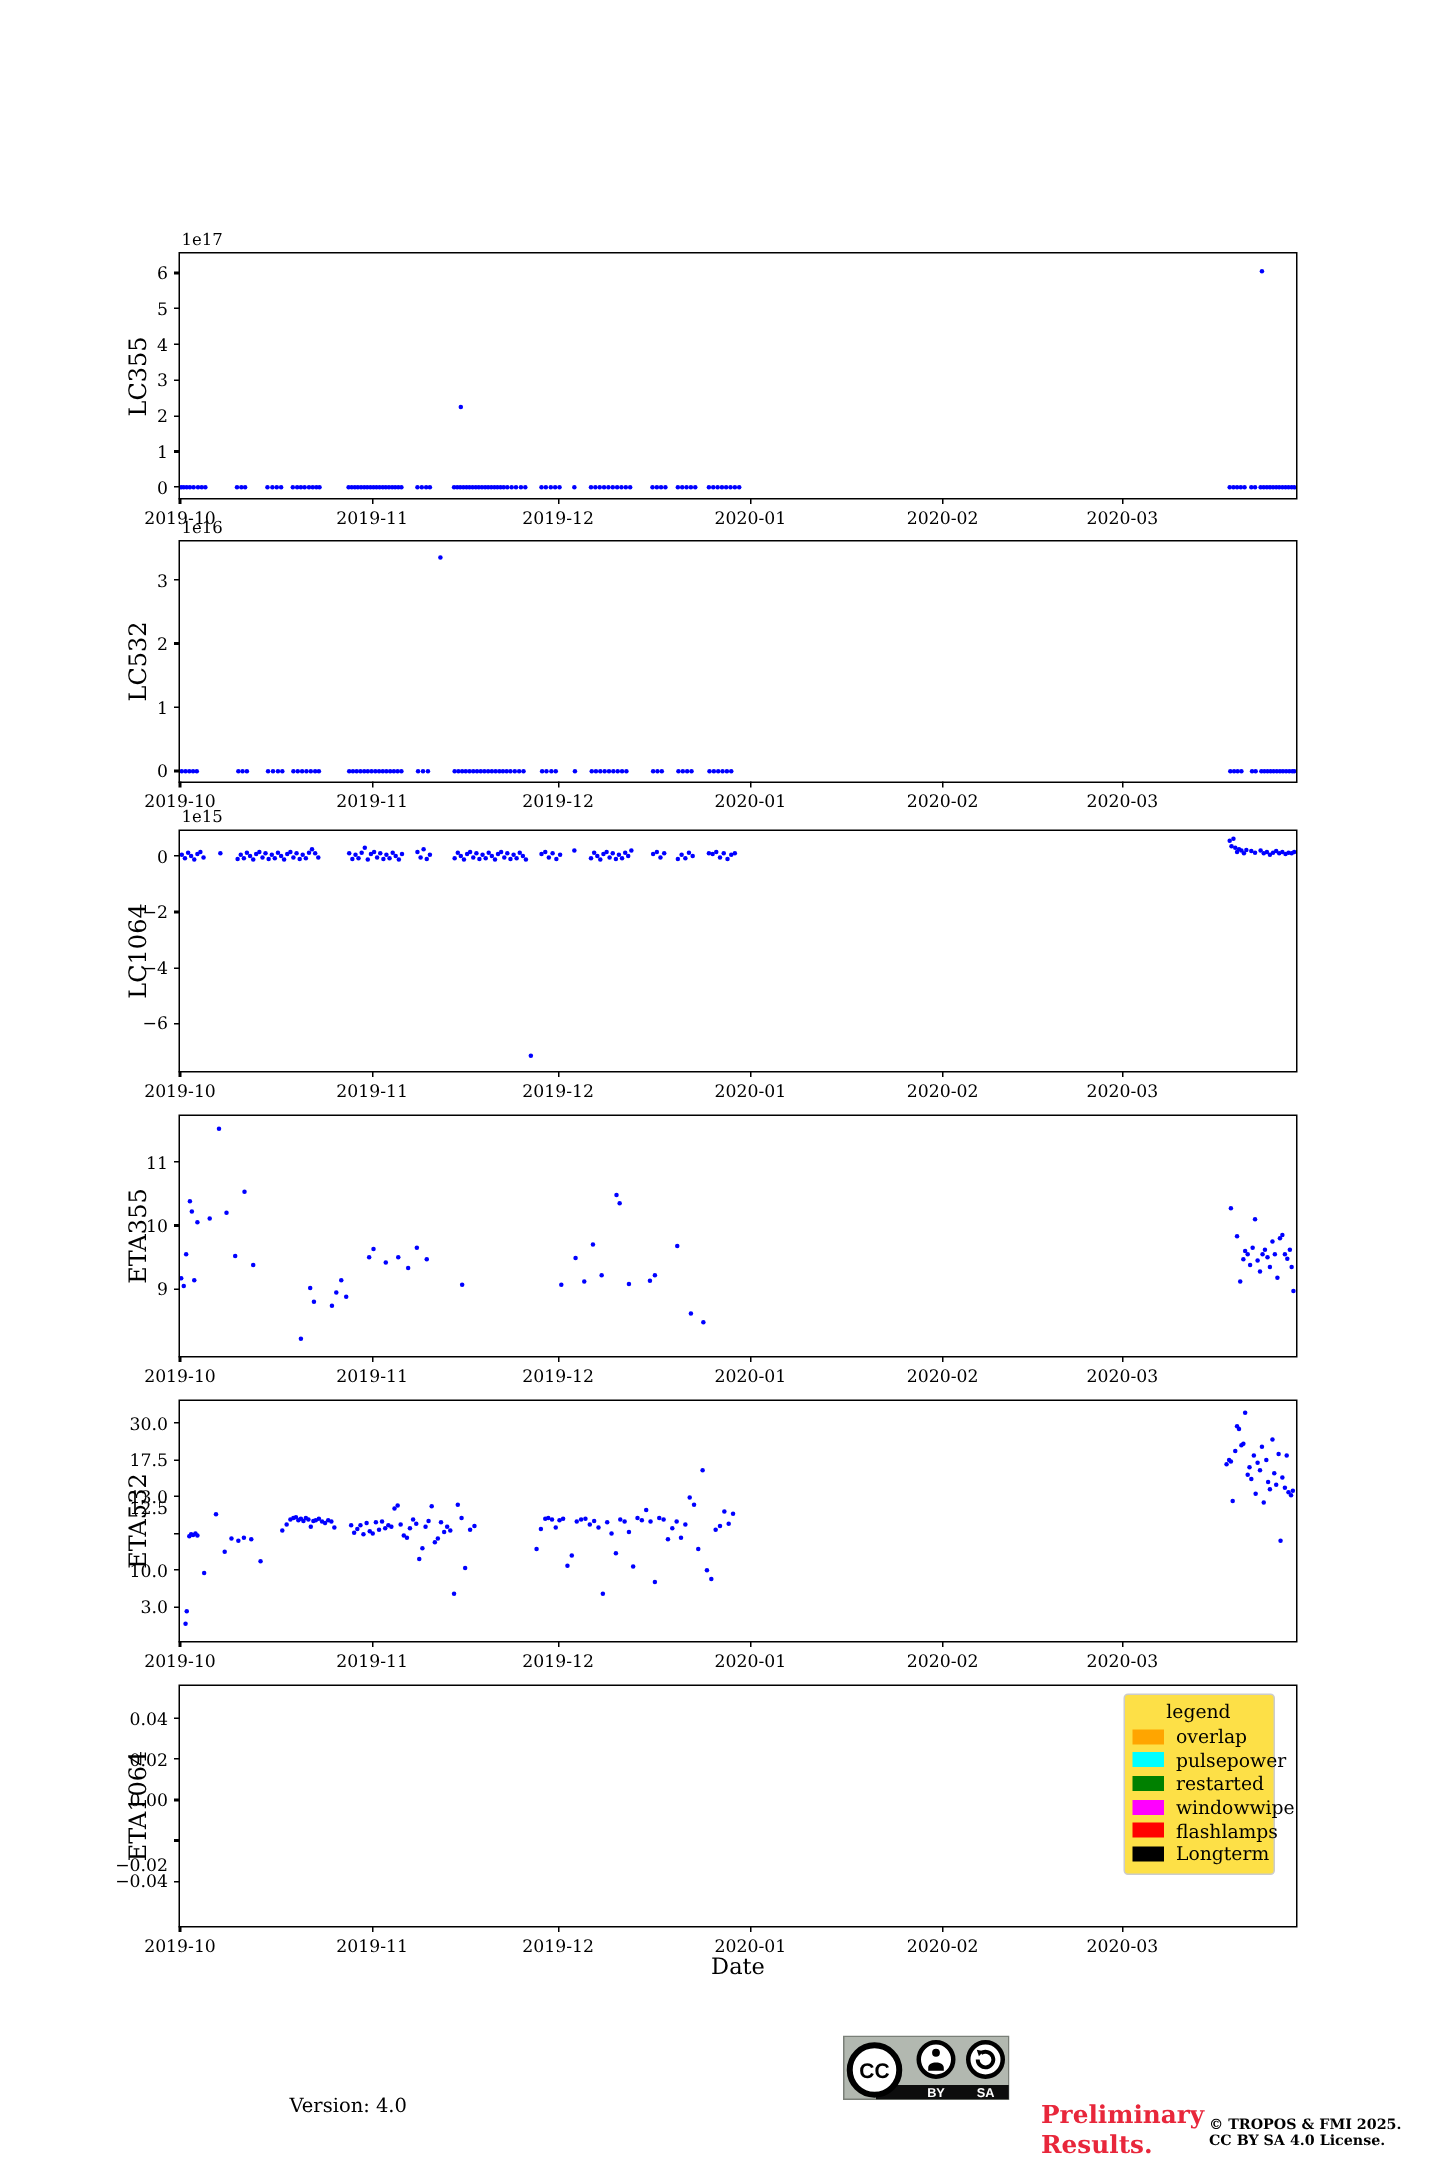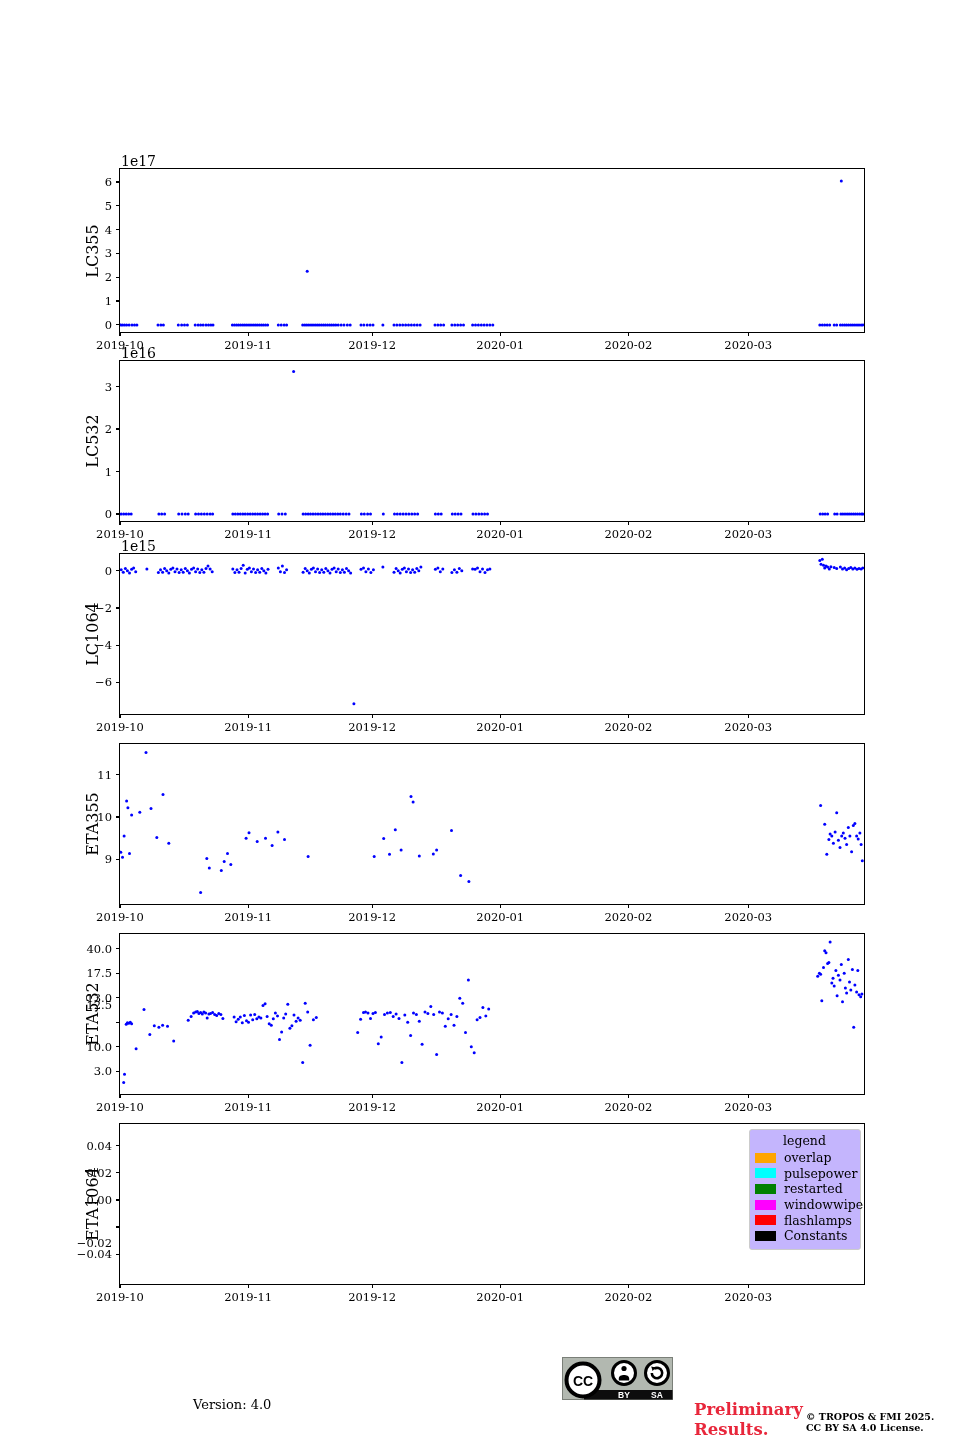--- a/index.html
+++ b/index.html
@@ -11,31 +11,31 @@
            background:#fff;box-sizing:border-box;}
   #sp1{top:168px;height:165px;}
   #sp2{top:360px;height:162px;}
   #sp3{top:553px;height:162px;}
   #sp4{top:743px;height:162px;}
   #sp5{top:933px;height:162px;}
   #sp6{top:1123px;height:162px;}
   .pts{position:absolute;left:0;top:0;width:100%;height:100%;display:block;}
   .ylab{position:absolute;left:-28px;top:50%;transform:translate(-50%,-50%) rotate(-90deg);
         font-size:16px;white-space:nowrap;}
-  .offset{position:absolute;left:1px;top:-16px;font-size:14px;}
+  .offset{position:absolute;left:1px;top:-16px;font-size:11px;}
   .ytm{position:absolute;right:100%;width:4px;height:1.2px;background:#000;}
   .ytl{position:absolute;right:calc(100% + 8px);transform:translateY(-50%);
        font-size:11.5px;white-space:nowrap;}
   .xtm{position:absolute;top:100%;width:1.2px;height:4px;background:#000;}
   .xtl{position:absolute;top:calc(100% + 6px);transform:translateX(-50%);
        font-size:11.5px;white-space:nowrap;}
   .xlabel{position:absolute;top:1302px;left:119px;width:746px;text-align:center;
           font-size:15px;}
-  .legend{position:absolute;left:629px;top:5px;width:112px;border:1px solid #ccc;
-          border-radius:3px;background:#c4b5fd;font-size:12.5px;padding:3px 6px 5px 5px;
+  .legend{position:absolute;left:629px;top:5px;width:101px;border:1px solid #ccc;
+          border-radius:3px;background:#fde047;font-size:12.5px;padding:3px 6px 5px 5px;
           box-sizing:border-box;z-index:2;}
   .legend-title{text-align:center;margin-bottom:2px;}
   .legend-row{display:flex;align-items:center;height:15.6px;text-align:center;}
   .swatch{display:inline-block;width:21px;height:10px;margin-right:8px;flex:0 0 21px;}
   .version{position:absolute;left:193px;top:1397px;font-size:13px;}
   .badge{position:absolute;left:562px;top:1357px;}
   .prelim{position:absolute;left:694px;top:1400px;color:#e8273b;font-weight:bold;
           font-size:16.5px;line-height:20px;white-space:pre-line;}
   .copyright{position:absolute;left:806px;top:1411px;font-size:9.5px;font-weight:bold;
              line-height:11px;white-space:pre-line;}
@@ -592,21 +592,21 @@
       <span class="ytl" style="top: 137.269px;">3.0</span>
       <div class="ytm" style="top: 112.174px;"></div>
       <span class="ytl" style="top: 112.774px;">10.0</span>
       <div class="ytm" style="top: 87.6792px;"></div>
       <span class="ytl" style="top: 71px;">12.5</span>
       <div class="ytm" style="top: 63.1844px;"></div>
       <span class="ytl" style="top: 63.7844px;">13.0</span>
       <div class="ytm" style="top: 38.6897px;"></div>
       <span class="ytl" style="top: 39.2897px;">17.5</span>
       <div class="ytm" style="top: 14.1949px;"></div>
-      <span class="ytl" style="top: 14.7949px;">40.0</span>
+      <span class="ytl" style="top: 14.7949px;">30.0</span>
       <div class="xtm" style="left: -0.6px;"></div>
       <span class="xtl" style="left: 0px;">2019-10</span>
       <div class="xtm" style="left: 127.533px;"></div>
       <span class="xtl" style="left: 128.133px;">2019-11</span>
       <div class="xtm" style="left: 251.533px;"></div>
       <span class="xtl" style="left: 252.133px;">2019-12</span>
       <div class="xtm" style="left: 379.667px;"></div>
       <span class="xtl" style="left: 380.267px;">2020-01</span>
       <div class="xtm" style="left: 507.8px;"></div>
       <span class="xtl" style="left: 508.4px;">2020-02</span>
@@ -787,21 +787,21 @@
       <div class="legend-row">
         <span class="swatch" style="background: rgb(255, 0, 255);"></span>
         <span>windowwipe</span>
       </div>
       <div class="legend-row">
         <span class="swatch" style="background: rgb(255, 0, 0);"></span>
         <span>flashlamps</span>
       </div>
       <div class="legend-row">
         <span class="swatch" style="background: rgb(0, 0, 0);"></span>
-        <span>Constants</span>
+        <span>Longterm</span>
       </div>
     </div>
   <div class="ytm" style="top: 21.0949px;"></div>
       <span class="ytl" style="top: 21.6949px;">0.04</span>
       <div class="ytm" style="top: 48.2136px;"></div>
       <span class="ytl" style="top: 48.8136px;">0.02</span>
       <div class="ytm" style="top: 75.3322px;"></div>
       <span class="ytl" style="top: 75.9322px;">0.00</span>
       <div class="ytm" style="top: 102.451px;"></div>
       <span class="ytl" style="top: 119px;">−0.02</span>
@@ -815,20 +815,21 @@
       <span class="xtl" style="left: 252.133px;">2019-12</span>
       <div class="xtm" style="left: 379.667px;"></div>
       <span class="xtl" style="left: 380.267px;">2020-01</span>
       <div class="xtm" style="left: 507.8px;"></div>
       <span class="xtl" style="left: 508.4px;">2020-02</span>
       <div class="xtm" style="left: 627.667px;"></div>
       <span class="xtl" style="left: 628.267px;">2020-03</span>
       <svg class="pts" viewBox="0 0 744 160"></svg>
     </div>
 
+  <div class="xlabel">Date</div>
 
   <div class="version">Version: 4.0</div>
 
   <div class="badge">
     <svg width="111" height="43" viewBox="0 0 111 43">
       <rect x="0.5" y="0.5" width="110" height="42" fill="#b2b8b0" stroke="#7a7f78" stroke-width="1"></rect>
       <rect x="22" y="33" width="88.5" height="9.5" fill="#0d0d0d"></rect>
       <text x="62" y="41" font-family="Liberation Sans, sans-serif" font-size="8.5" font-weight="bold" fill="#ffffff" text-anchor="middle">BY</text>
       <text x="95" y="41" font-family="Liberation Sans, sans-serif" font-size="8.5" font-weight="bold" fill="#ffffff" text-anchor="middle">SA</text>
       <circle cx="21" cy="23" r="16.5" fill="#ffffff" stroke="#000000" stroke-width="4"></circle>

